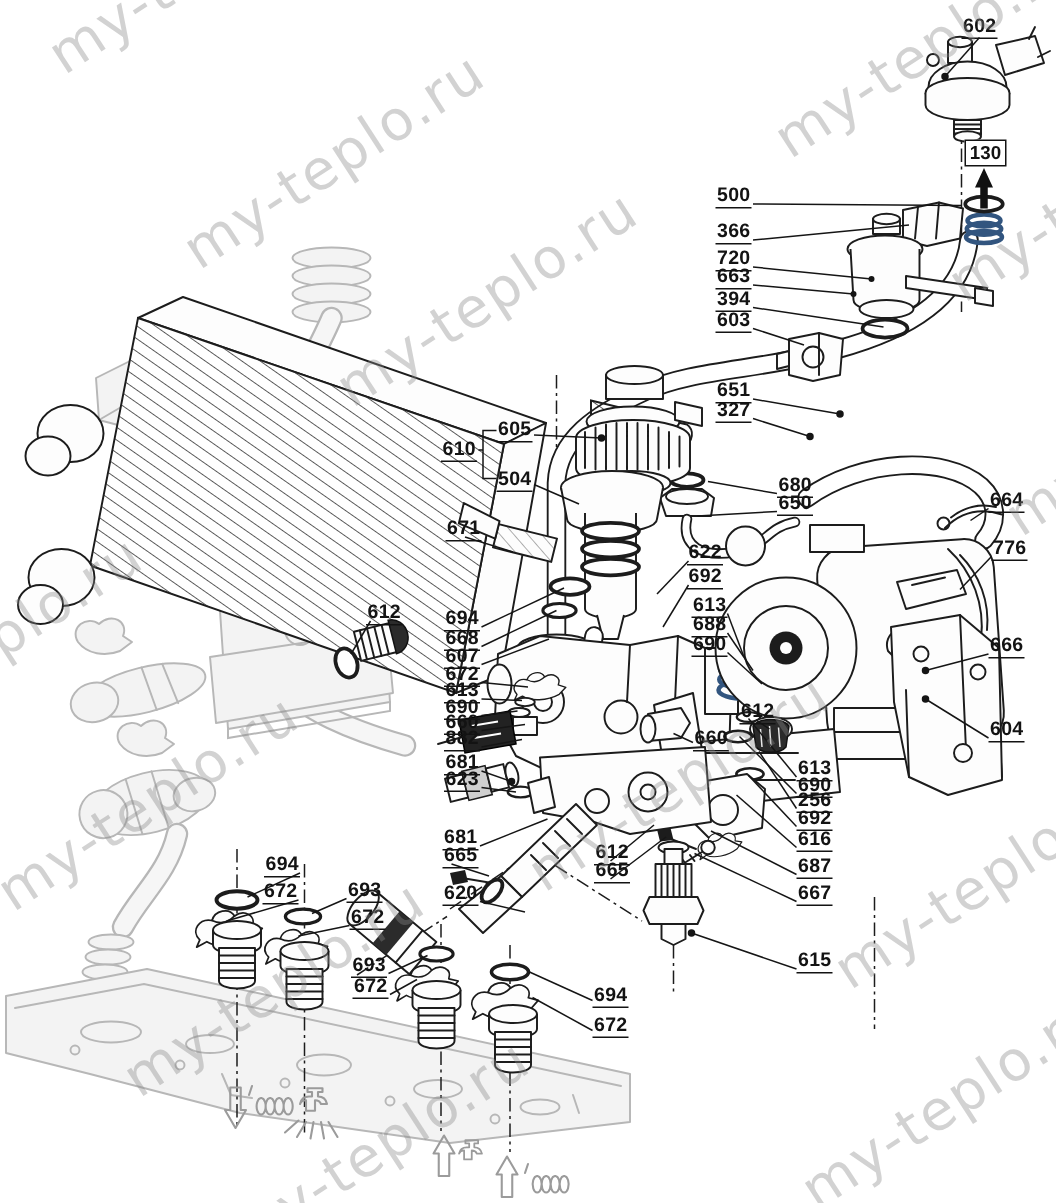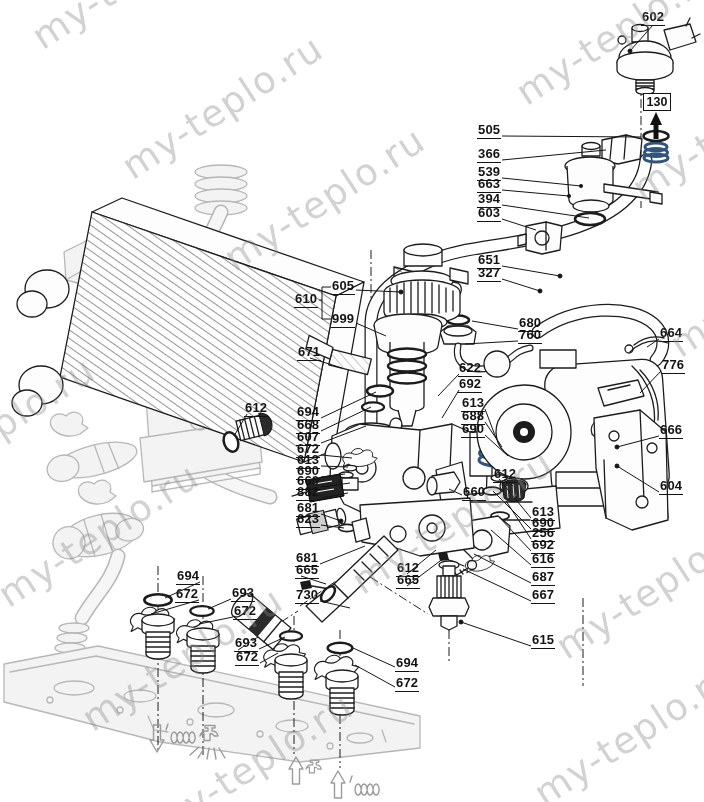--- a/index.html
+++ b/index.html
@@ -485,33 +485,33 @@
     <use href="#tap" transform="translate(306,764) scale(0.85)"></use>
   </g>
   <g>
     <use href="#arrow" transform="translate(338,771)"></use>
     <use href="#coil" transform="translate(350,782)"></use>
   </g>
 </g>
 </svg>
 
 <div class="lbl" style="left:641px;top:10px">602</div>
-<div class="lbl" style="left:477px;top:123px">505</div>
+<div class="lbl" style="left:477px;top:123px">500</div>
 <div class="lbl" style="left:477px;top:147px">366</div>
-<div class="lbl" style="left:477px;top:165px">539</div>
+<div class="lbl" style="left:477px;top:165px">720</div>
 <div class="lbl" style="left:477px;top:177px">663</div>
 <div class="lbl" style="left:477px;top:192px">394</div>
 <div class="lbl" style="left:477px;top:206px">603</div>
 <div class="lbl" style="left:477px;top:253px">651</div>
 <div class="lbl" style="left:477px;top:266px">327</div>
 <div class="lbl" style="left:331px;top:279px">605</div>
 <div class="lbl" style="left:294px;top:292px">610</div>
-<div class="lbl" style="left:331px;top:312px">999</div>
+<div class="lbl" style="left:331px;top:312px">504</div>
 <div class="lbl" style="left:518px;top:316px">680</div>
-<div class="lbl" style="left:518px;top:328px">760</div>
+<div class="lbl" style="left:518px;top:328px">650</div>
 <div class="lbl" style="left:297px;top:345px">671</div>
 <div class="lbl" style="left:458px;top:361px">622</div>
 <div class="lbl" style="left:458px;top:377px">692</div>
 <div class="lbl" style="left:461px;top:396px">613</div>
 <div class="lbl" style="left:461px;top:409px">688</div>
 <div class="lbl" style="left:461px;top:422px">690</div>
 <div class="lbl" style="left:659px;top:326px">664</div>
 <div class="lbl" style="left:661px;top:358px">776</div>
 <div class="lbl" style="left:659px;top:423px">666</div>
 <div class="lbl" style="left:659px;top:479px">604</div>
@@ -533,21 +533,21 @@
 <div class="lbl" style="left:531px;top:526px">256</div>
 <div class="lbl" style="left:531px;top:538px">692</div>
 <div class="lbl" style="left:531px;top:552px">616</div>
 <div class="lbl" style="left:531px;top:570px">687</div>
 <div class="lbl" style="left:531px;top:588px">667</div>
 <div class="lbl" style="left:531px;top:633px">615</div>
 <div class="lbl" style="left:295px;top:551px">681</div>
 <div class="lbl" style="left:295px;top:563px">665</div>
 <div class="lbl" style="left:396px;top:561px">612</div>
 <div class="lbl" style="left:396px;top:573px">665</div>
-<div class="lbl" style="left:295px;top:588px">730</div>
+<div class="lbl" style="left:295px;top:588px">620</div>
 <div class="lbl" style="left:176px;top:569px">694</div>
 <div class="lbl" style="left:175px;top:587px">672</div>
 <div class="lbl" style="left:231px;top:586px">693</div>
 <div class="lbl" style="left:233px;top:604px">672</div>
 <div class="lbl" style="left:234px;top:636px">693</div>
 <div class="lbl" style="left:235px;top:650px">672</div>
 <div class="lbl" style="left:395px;top:656px">694</div>
 <div class="lbl" style="left:395px;top:676px">672</div>
 
 <div class="box">130</div>

